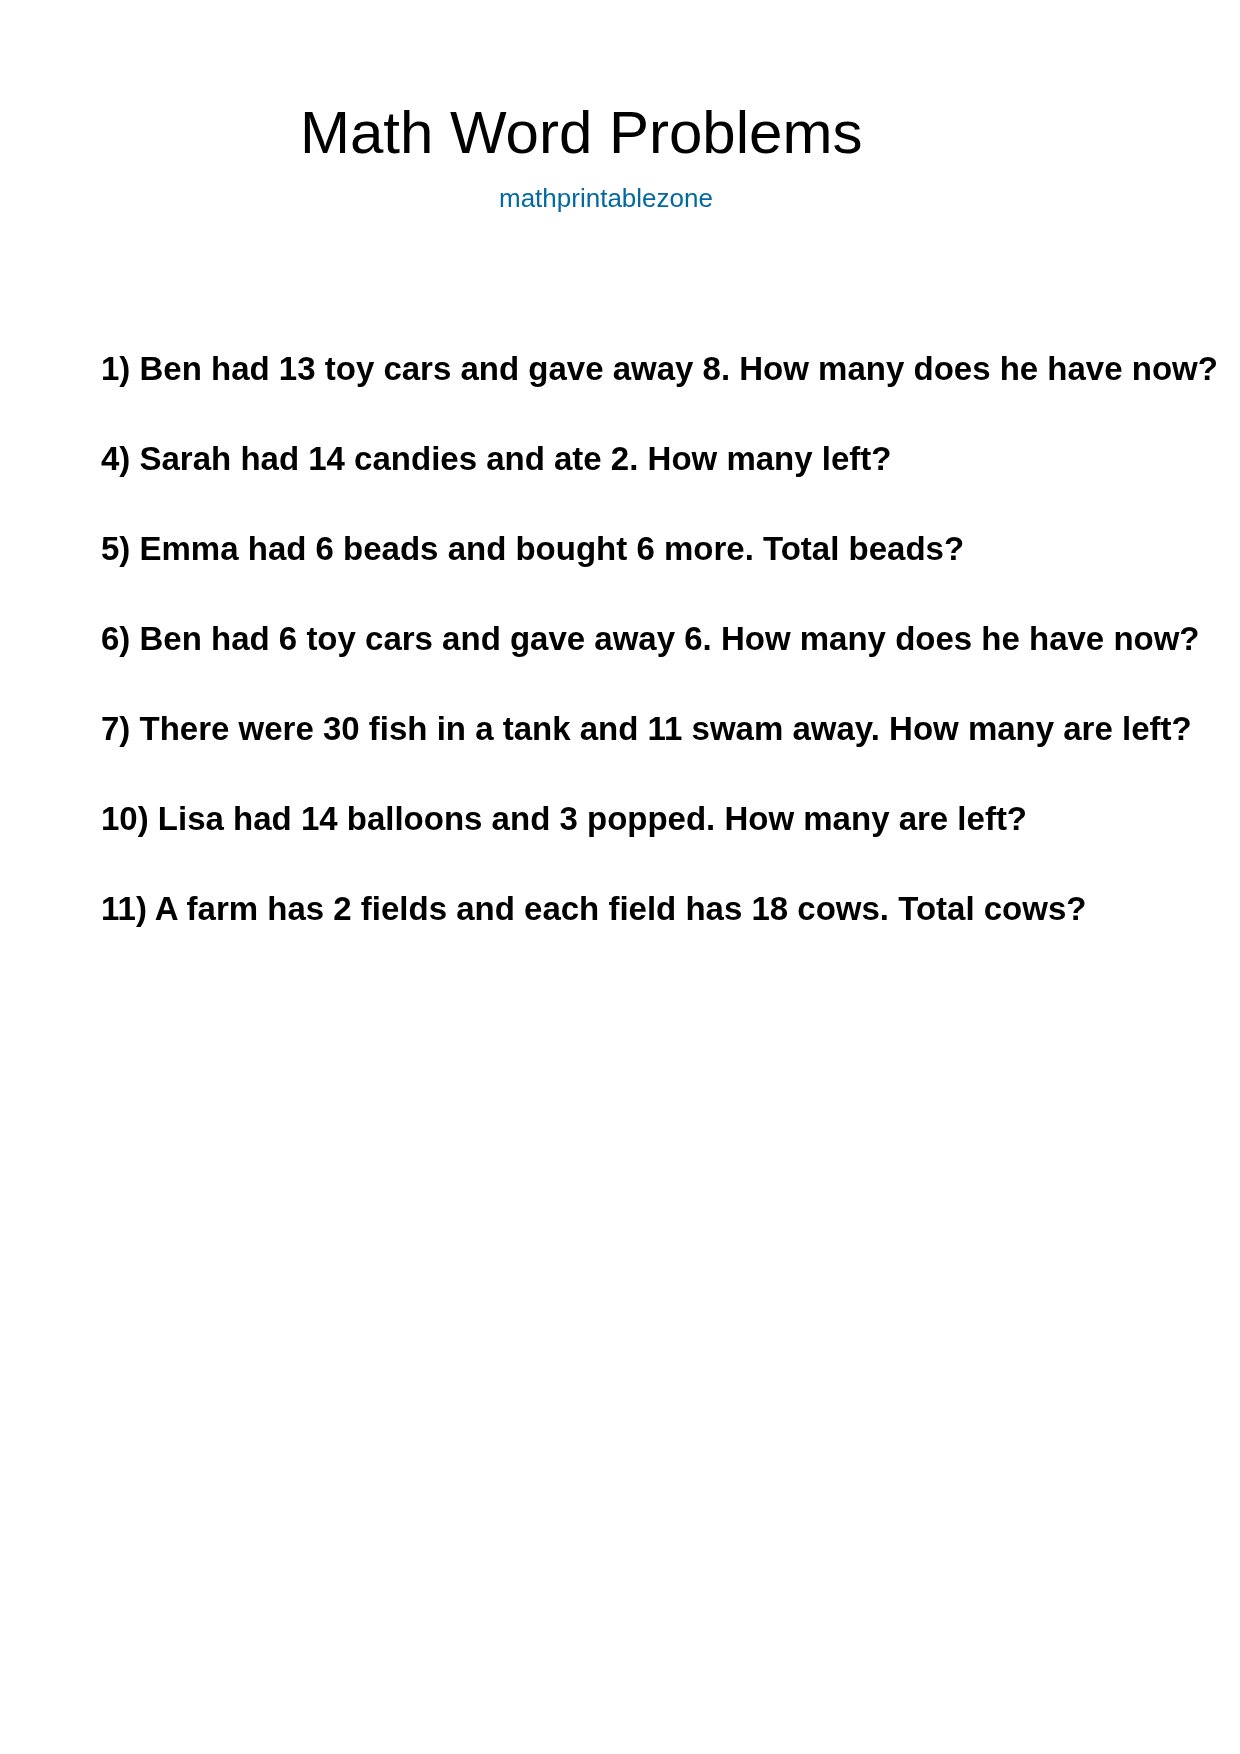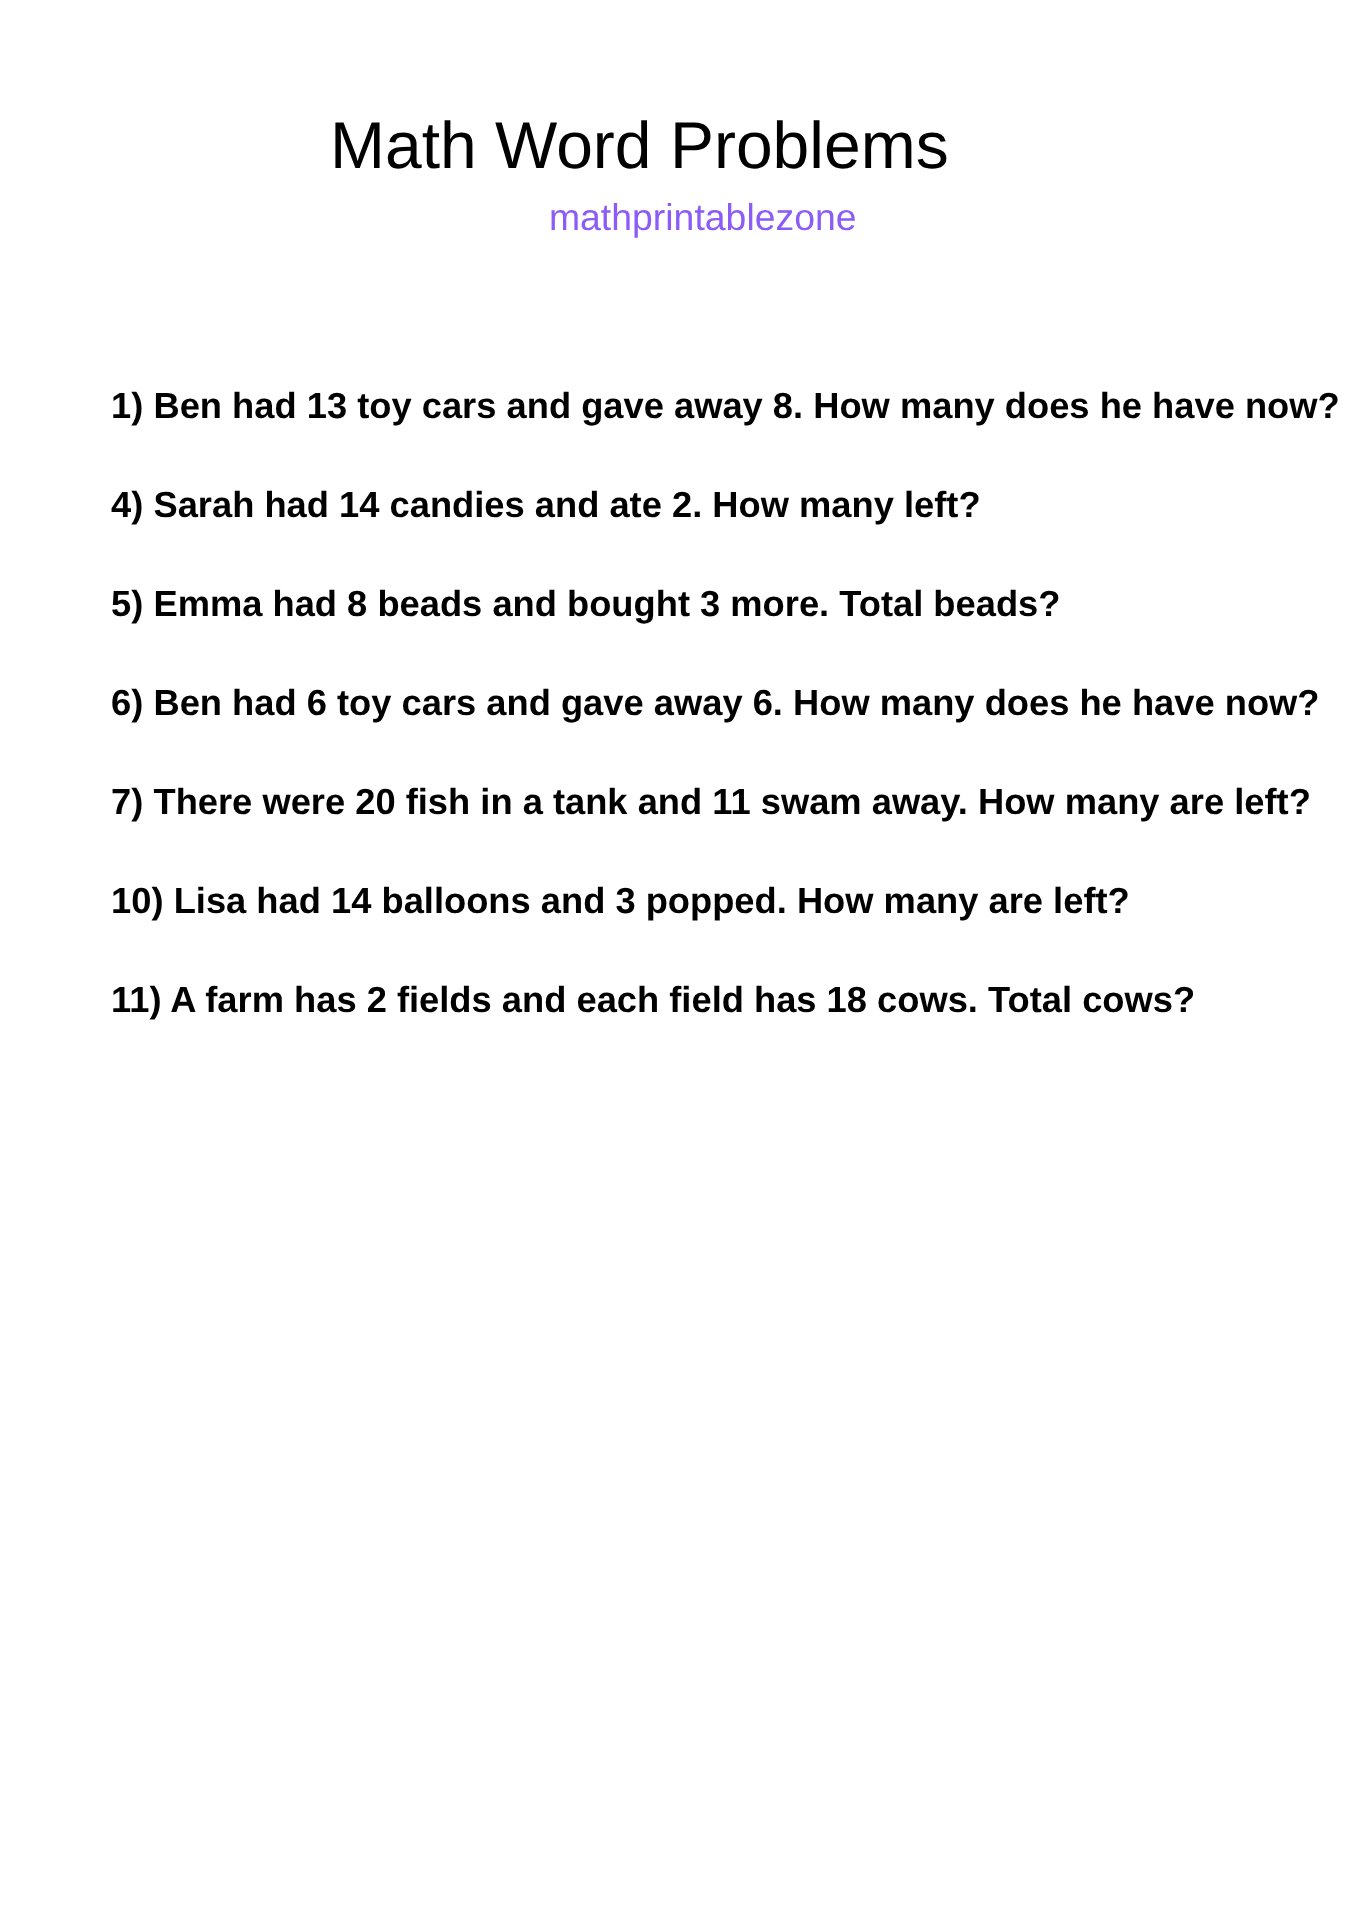--- a/index.html
+++ b/index.html
@@ -30,24 +30,24 @@
       line-height: 70px;
       white-space: nowrap;
       color: #000000;
       margin: 0;
       font-weight: normal;
     }
     .subtitle {
       position: absolute;
       left: 499px;
       top: 178px;
-      font-size: 34px;
+      font-size: 26px;
       line-height: 40px;
       white-space: nowrap;
-      color: #8b5cf6;
+      color: #0369a1;
     }
     .problems {
       position: absolute;
       left: 101px;
       top: 349px;
       margin: 0;
       padding: 0;
       list-style: none;
     }
     .problem {
@@ -62,19 +62,19 @@
 </head>
 <body>
 
 <div class="page">
   <h1 class="title">Math Word Problems</h1>
   <div class="subtitle">mathprintablezone</div>
 
   <ol class="problems">
     <li class="problem">1) Ben had 13 toy cars and gave away 8. How many does he have now?</li>
     <li class="problem">4) Sarah had 14 candies and ate 2. How many left?</li>
-    <li class="problem">5) Emma had 8 beads and bought 3 more. Total beads?</li>
+    <li class="problem">5) Emma had 6 beads and bought 6 more. Total beads?</li>
     <li class="problem">6) Ben had 6 toy cars and gave away 6. How many does he have now?</li>
-    <li class="problem">7) There were 20 fish in a tank and 11 swam away. How many are left?</li>
+    <li class="problem">7) There were 30 fish in a tank and 11 swam away. How many are left?</li>
     <li class="problem">10) Lisa had 14 balloons and 3 popped. How many are left?</li>
     <li class="problem">11) A farm has 2 fields and each field has 18 cows. Total cows?</li>
   </ol>
 </div>
 
 </body></html>

